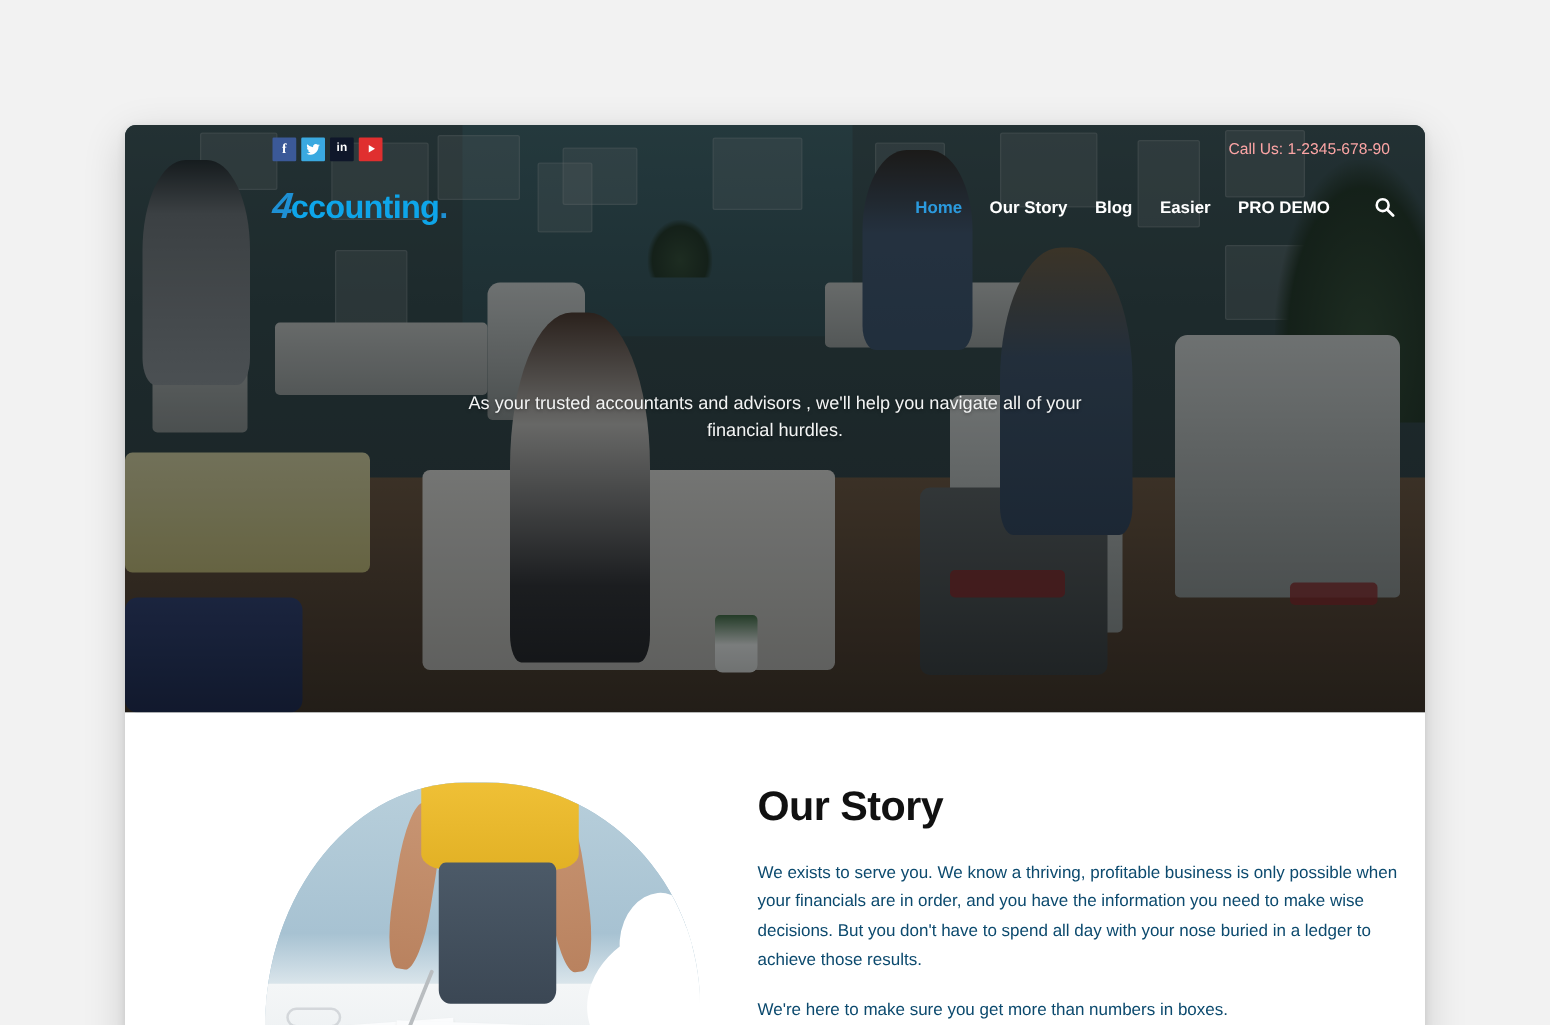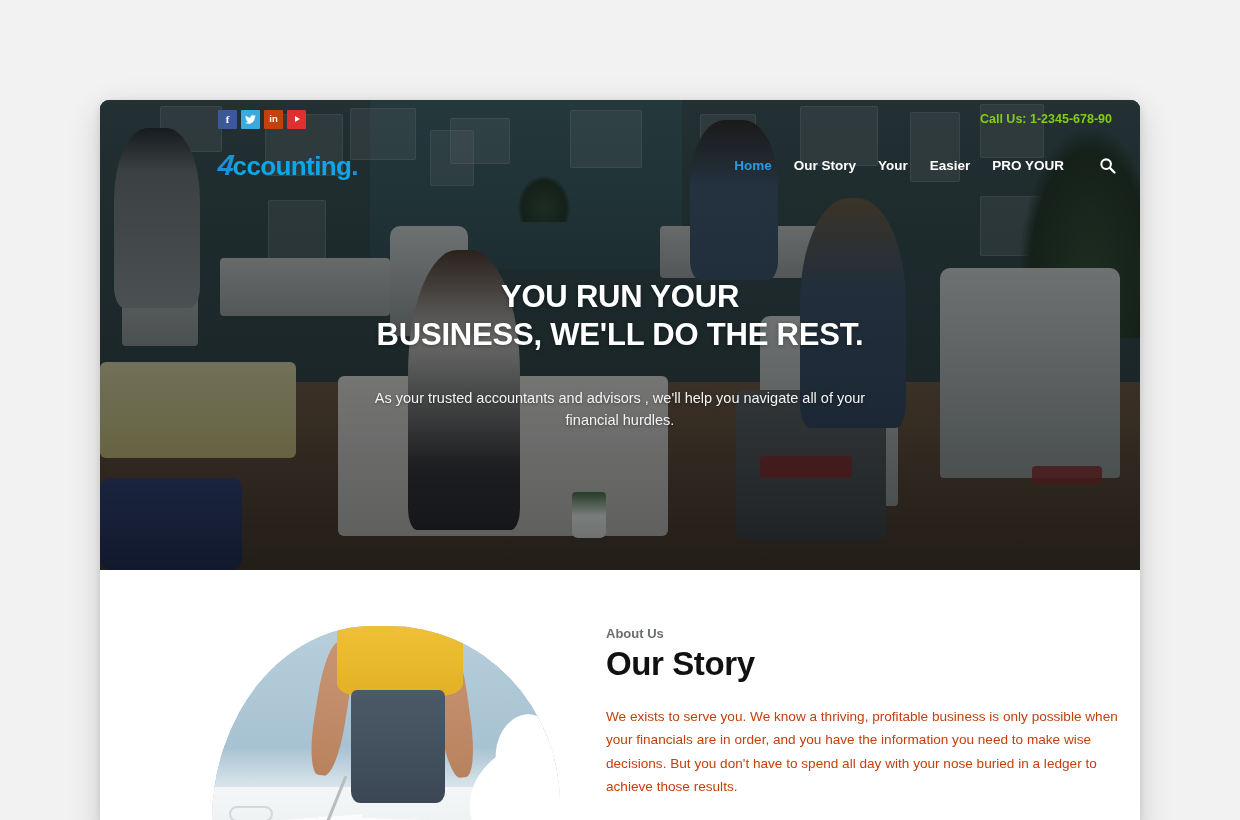--- a/index.html
+++ b/index.html
@@ -147,39 +147,39 @@
     display: flex; align-items: center; justify-content: center;
     color: #fff;
     font-size: 11px;
     font-weight: bold;
     border-radius: 1px;
     cursor: pointer;
     line-height: 1;
   }
   .s-fb { background: #3b5998; font-family: "Liberation Serif", serif; }
   .s-tw { background: #3aa9e0; }
-  .s-li { background: #c2410c; font-size: 9.5px; }
+  .s-li { background: #0f172a; font-size: 9.5px; }
   .s-yt { background: #e02f2f; }
   .s-yt .play { width:0;height:0;border-left:5px solid #fff;border-top:3.5px solid transparent;border-bottom:3.5px solid transparent;margin-left:1px;}
 
   .topbar-tag {
     position: absolute;
     left: 0; right: 0;
     text-align: center;
     color: #ffffff;
     font-size: 12.5px;
     font-weight: bold;
     letter-spacing: .1px;
     pointer-events: none;
   }
   .topbar-phone {
     margin-left: auto;
-    color: #84cc16;
+    color: #fca5a5;
     font-size: 12.5px;
-    font-weight: bold;
+    font-weight: normal;
     z-index: 2;
   }
 
   
   .navrow {
     position: absolute;
     left: 0; top: 38px;
     width: 100%;
     height: 54px;
     display: flex;
@@ -383,21 +383,21 @@
     margin-bottom: 4px;
   }
   .about-title {
     color: #111111;
     font-size: 33px;
     font-weight: bold;
     letter-spacing: -0.4px;
     margin-bottom: 22px;
   }
   .about-p {
-    color: #c2410c;
+    color: #0c4a6e;
     font-size: 13.6px;
     line-height: 1.72;
     margin-bottom: 16px;
   }
 </style>
 </head>
 <body>
 
 <div class="window-shell">
   <div class="page-scroll">
@@ -469,37 +469,33 @@
       <div class="navrow">
         <div class="logo">
           <span class="mark">4</span>
             <span class="word">ccounting</span>
             <span class="dot">.</span>
         </div>
 
         <nav class="nav">
           <a class="active" href="#">Home</a>
           <a href="#">Our Story</a>
-          <a href="#">Your</a>
+          <a href="#">Blog</a>
           <a href="#">Easier</a>
-          <a href="#">PRO YOUR</a>
+          <a href="#">PRO DEMO</a>
           <div class="search-btn">
             <svg width="17" height="17" viewBox="0 0 20 20" aria-hidden="true">
               <circle cx="8.4" cy="8.4" r="5.6" fill="none" stroke="#ffffff" stroke-width="2.4"></circle>
               <line x1="12.8" y1="12.8" x2="18.2" y2="18.2" stroke="#ffffff" stroke-width="2.6" stroke-linecap="round"></line>
             </svg>
           </div>
         </nav>
       </div>
 
       <div class="hero-content">
-        <h1 class="hero-title">
-          <span>YOU RUN YOUR</span><br>
-          <span>BUSINESS, WE'LL DO THE REST.</span>
-        </h1>
         <p class="hero-sub">As your trusted accountants and advisors , we'll help you navigate all of your financial hurdles.</p>
       </div>
     </section>
 
     <section class="about">
 
       <div class="about-left">
         <div class="blob">
           <div class="ph-bg"></div>
           <div class="ph-desk"></div>
@@ -515,21 +511,20 @@
           <div style="position:absolute;left:5%;bottom:27%;width:44px;height:16px;border:2px solid #c9ced2;border-radius:8px;opacity:.75;"></div>
 
           <div style="position:absolute;left:35%;bottom:24%;width:3px;height:56px;background:#b9bdc0;transform:rotate(22deg);border-radius:2px;"></div>
 
           <div class="cut"></div>
           <div class="cut2"></div>
         </div>
       </div>
 
       <div class="about-right">
-        <div class="eyebrow">About Us</div>
         <h2 class="about-title">Our Story</h2>
         <p class="about-p">We exists to serve you. We know a thriving, profitable business is only possible when your financials are in order, and you have the information you need to make wise decisions. But you don't have to spend all day with your nose buried in a ledger to achieve those results.</p>
         <p class="about-p">We're here to make sure you get more than numbers in boxes.</p>
       </div>
     </section>
 
   </div>
 </div>
 
 </body></html>

